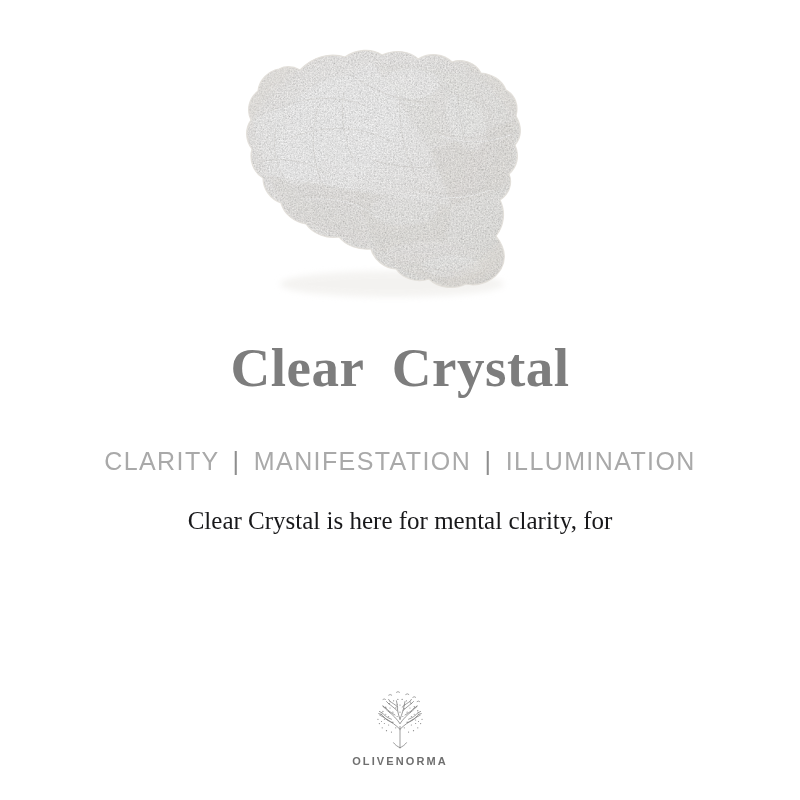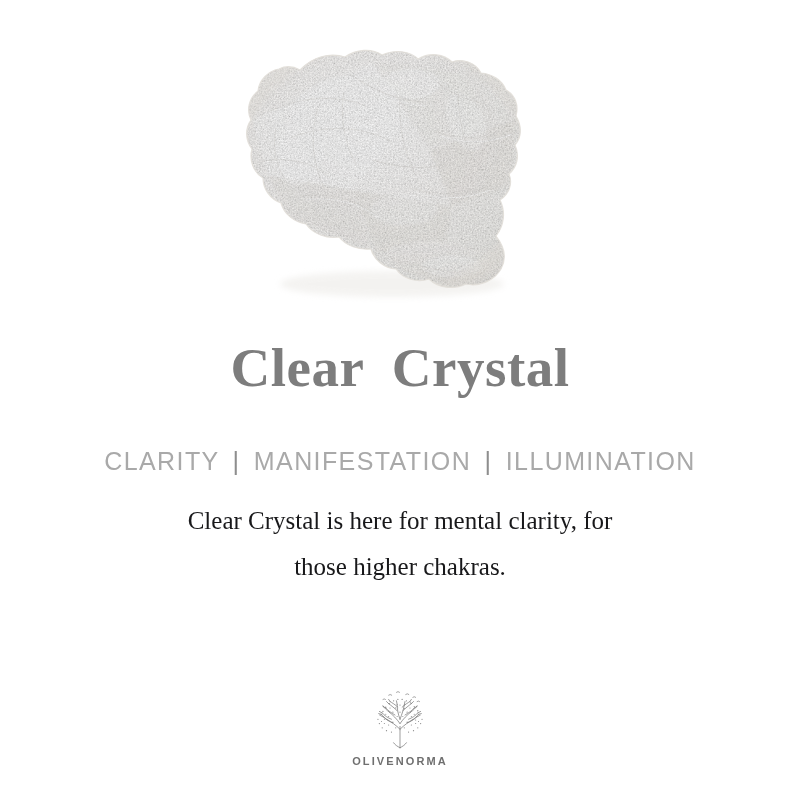--- a/index.html
+++ b/index.html
@@ -251,21 +251,20 @@
   <div id="subtitle">
     <span>CLARITY</span>
     <span class="sep">|</span>
     <span>MANIFESTATION</span>
     <span class="sep">|</span>
     <span>ILLUMINATION</span>
   </div>
 
   <div id="body-copy">
     <span class="ln">Clear Crystal is here for mental clarity, for</span>
-    <span class="ln">those higher chakras.</span>
   </div>
 
   <div id="logo">
     <svg id="logo-tree" viewBox="0 0 100 90">
       <g stroke="#7b7b7b" stroke-width="1.05" fill="none" stroke-linecap="round">
 
         <path d="M 50 84 L 50 54"></path>
         <path d="M 50 84 C 46 82, 43 80, 41 77"></path>
         <path d="M 50 84 C 54 82, 57 80, 59 77"></path>
 

